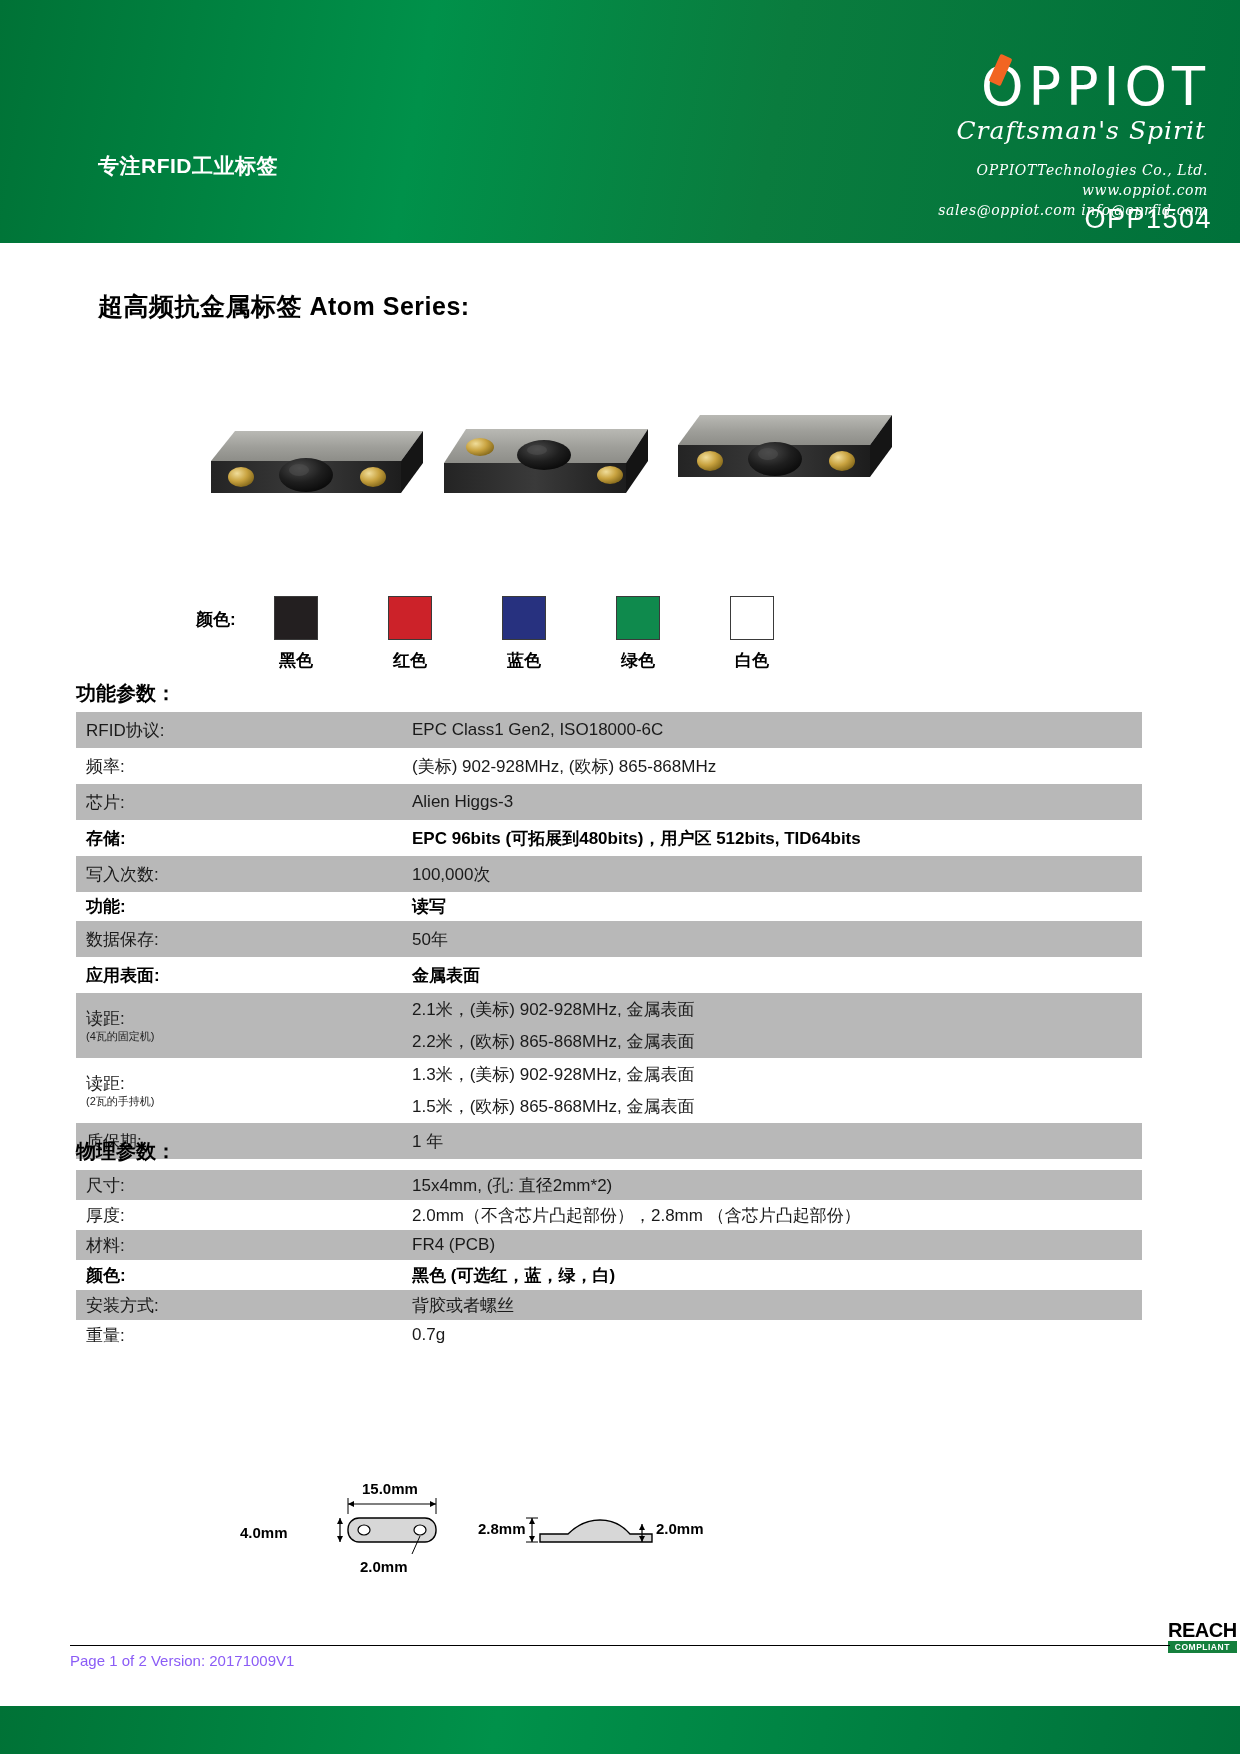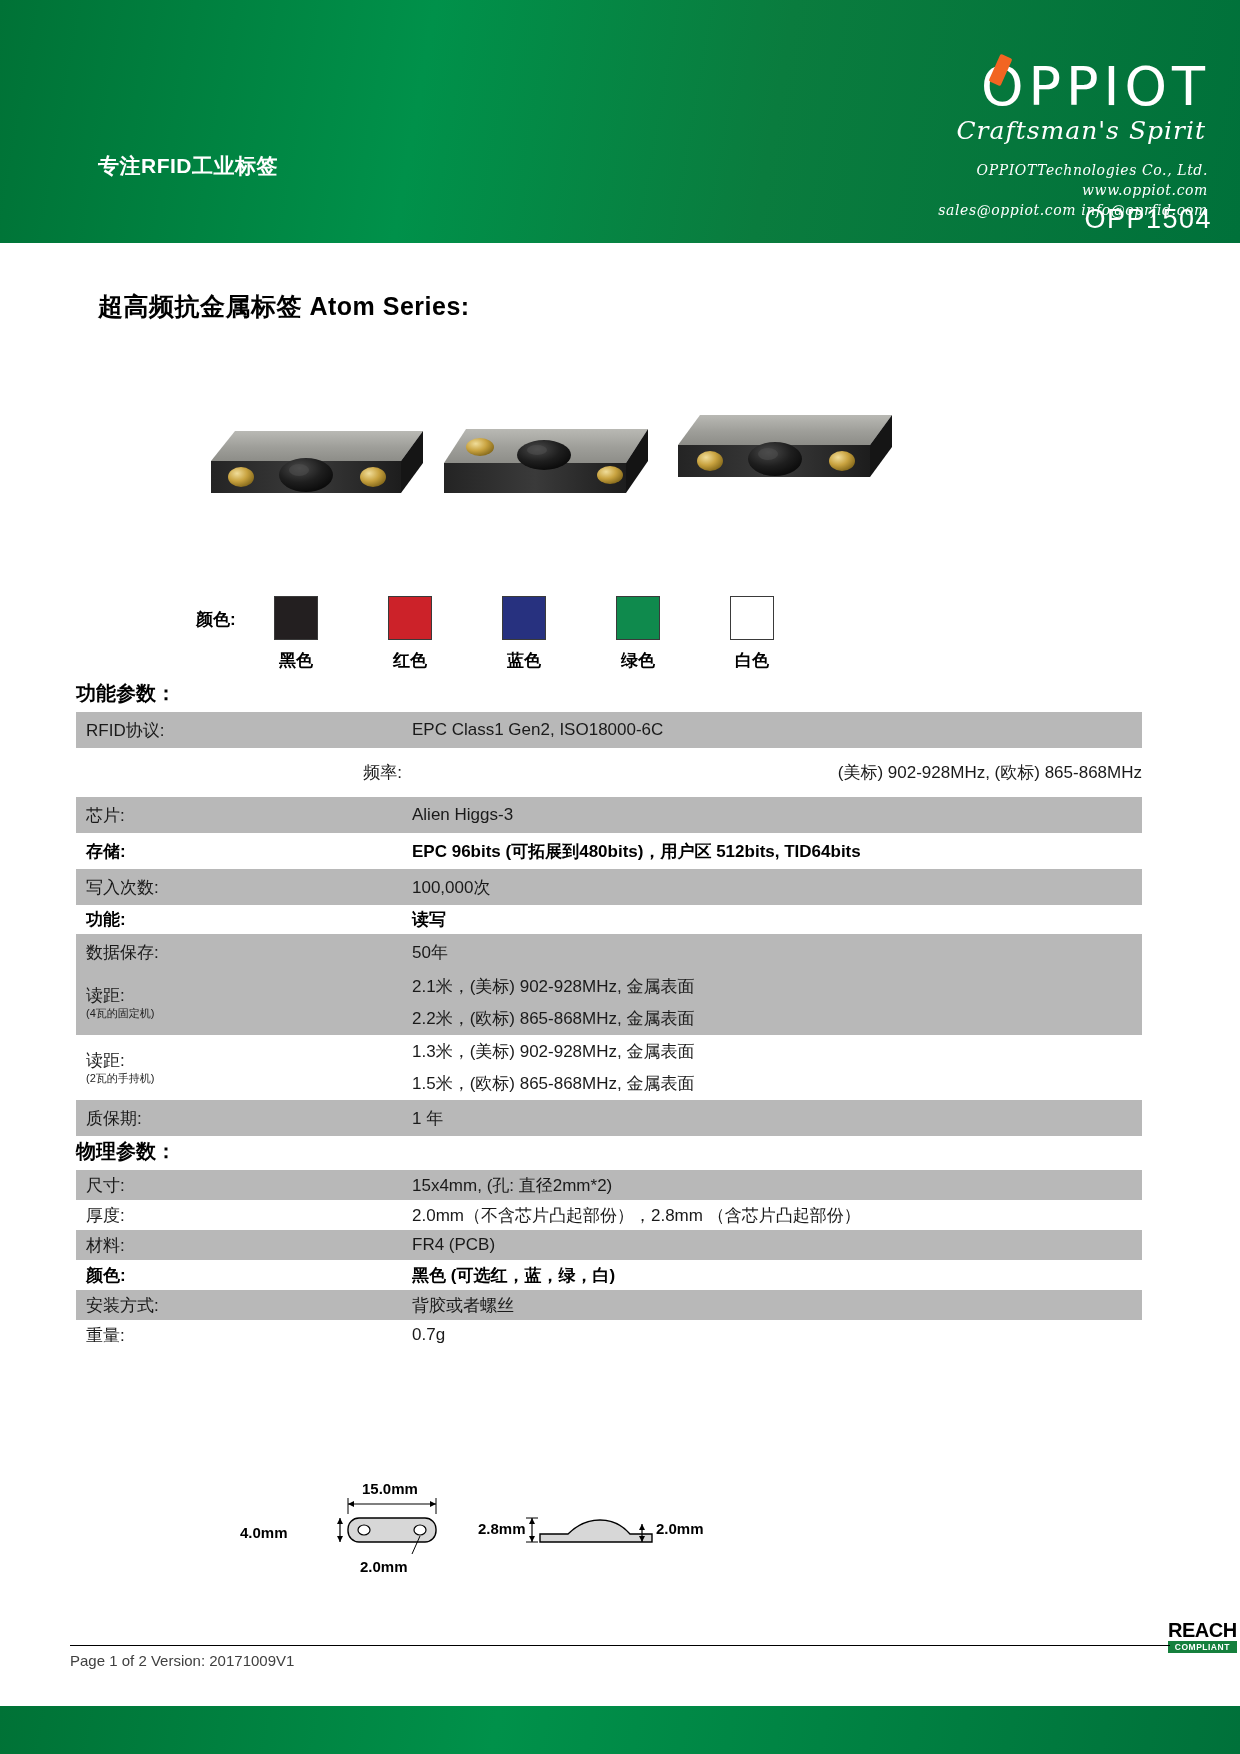--- a/index.html
+++ b/index.html
@@ -181,21 +181,21 @@
   .footer-line {
     position: absolute;
     left: 70px; top: 1645px;
     width: 1100px;
     border-top: 1.5px solid #000;
   }
   .footer-text {
     position: absolute;
     left: 70px; top: 1652px;
     font-size: 15px;
-    color: #404040;
+    color: #8b5cf6;
   }
   .cert-area {
     position: absolute;
     right: 72px; top: 1582px;
     height: 70px;
   }
   .reach-mark {
     position: absolute;
     left: 0; top: 14px;
     text-align: center;
@@ -321,21 +321,21 @@
   </div>
 </div>
 
 <div class="section-head" style="top:680px;">功能参数：</div>
 <table class="spec-table" style="top:712px;" id="func-table">
     <tbody>
       <tr class="row-shade" style="height: 36px;">
         <td class="k">RFID协议:</td>
         <td>EPC Class1 Gen2, ISO18000-6C</td>
       </tr>
-      <tr class="row-plain" style="height: 49px; text-align: right;">
+      <tr class="row-plain" style="height: 36px;">
         <td class="k">频率:</td>
         <td>(美标) 902-928MHz, (欧标) 865-868MHz</td>
       </tr>
       <tr class="row-shade" style="height: 36px;">
         <td class="k">芯片:</td>
         <td>Alien Higgs-3</td>
       </tr>
       <tr class="row-plain bold-row" style="height: 36px;">
         <td class="k">存储:</td>
         <td>EPC 96bits (可拓展到480bits)，用户区 512bits, TID64bits</td>
@@ -344,20 +344,24 @@
         <td class="k">写入次数:</td>
         <td>100,000次</td>
       </tr>
       <tr class="row-plain bold-row" style="height: 29px;">
         <td class="k">功能:</td>
         <td>读写</td>
       </tr>
       <tr class="row-shade" style="height: 36px;">
         <td class="k">数据保存:</td>
         <td>50年</td>
+      </tr>
+      <tr class="row-plain bold-row" style="height: 36px;">
+        <td class="k">应用表面:</td>
+        <td>金属表面</td>
       </tr>
       <tr class="row-shade" style="height: 65px;">
         <td class="k"><span>读距:</span><span class="sub-note">(4瓦的固定机)</span></td>
         <td class="two-line">
           <div>2.1米，(美标) 902-928MHz, 金属表面</div>
           <div>2.2米，(欧标) 865-868MHz, 金属表面</div>
         </td>
       </tr>
       <tr class="row-plain" style="height: 65px;">
         <td class="k"><span>读距:</span><span class="sub-note">(2瓦的手持机)</span></td>

